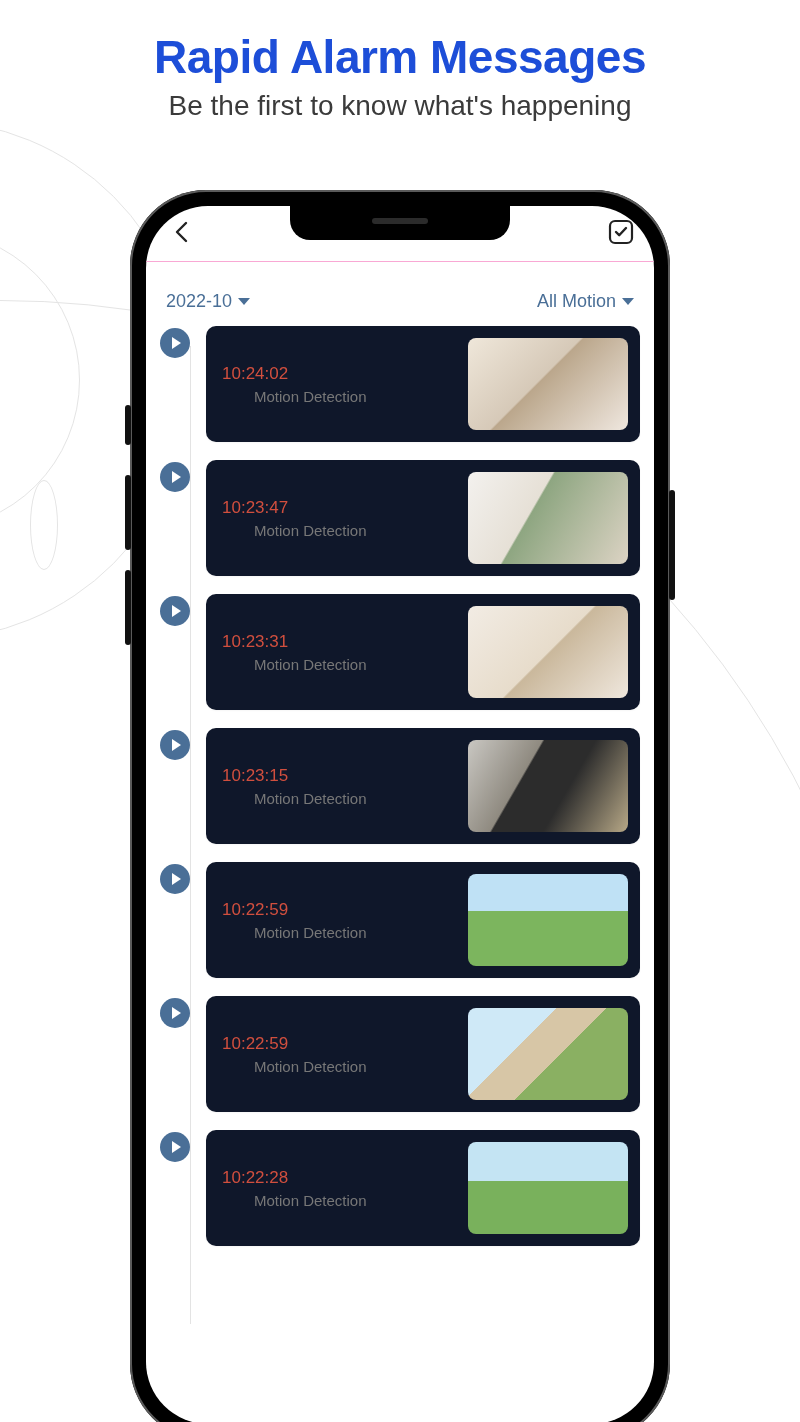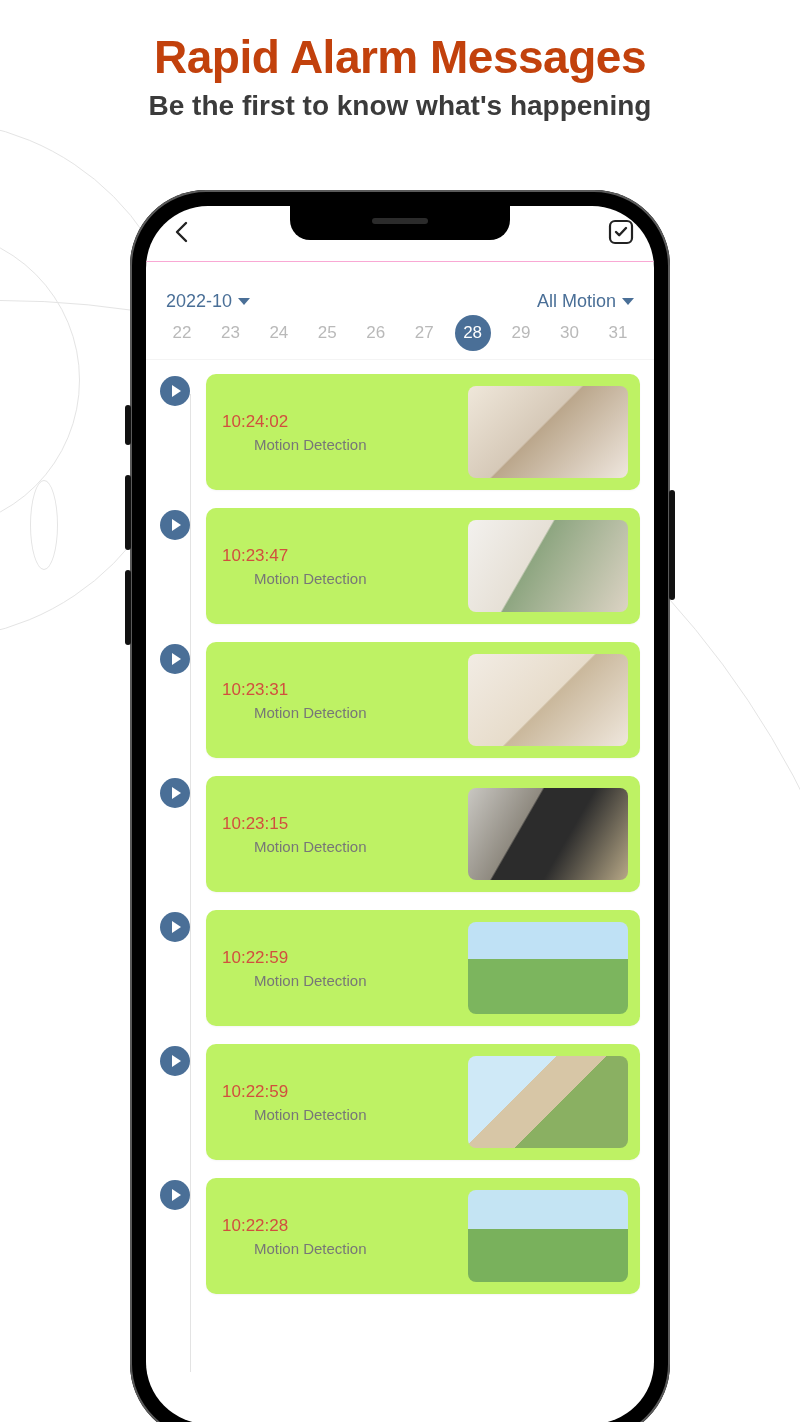--- a/index.html
+++ b/index.html
@@ -9,22 +9,22 @@
   
   .bg-circles { position: absolute; inset: 0; z-index: 0; pointer-events: none; }
   .bg-circles div { position: absolute; border: 1px solid #e4e4e4; border-radius: 50%; }
   .c1 { width: 520px; height: 520px; left: -330px; top: 120px; }
   .c2 { width: 300px; height: 300px; left: -220px; top: 230px; }
   .c3 { width: 1800px; height: 1800px; left: -900px; top: 300px; }
   .pill { position: absolute; width: 28px; height: 90px; border: 1px solid #e4e4e4; border-radius: 14px; left: 30px; top: 480px; }
 
   
   .headline { position: relative; z-index: 1; text-align: center; padding-top: 30px; }
-  .headline h1 { font-size: 46px; font-weight: 800; color: #c2410c; letter-spacing: -0.5px; }
-  .headline p  { font-size: 28px; font-weight: 700; color: #3b3b3b; margin-top: 6px; }
+  .headline h1 { font-size: 46px; font-weight: 800; color: #1d4ed8; letter-spacing: -0.5px; }
+  .headline p  { font-size: 28px; font-weight: 400; color: #3b3b3b; margin-top: 6px; }
 
   
   .phone {
     position: absolute; left: 50%; top: 190px; transform: translateX(-50%);
     width: 540px; height: 1250px;
     background: #000; border-radius: 76px; padding: 16px;
     box-shadow: 0 0 0 2px #5a5a5a inset;
     z-index: 2;
   }
   .side-btn { position: absolute; background: #111; border-radius: 3px; }
@@ -68,21 +68,21 @@
   
   .list { position: relative; height: calc(100% - 206px); overflow: hidden; padding: 14px 14px 0 14px; }
   .timeline-line { position: absolute; left: 44px; top: 34px; bottom: 0; width: 1px; background: #e3e3e3; }
   .item { position: relative; display: flex; align-items: flex-start; margin-bottom: 18px; }
   .play {
     position: relative; z-index: 1; width: 30px; height: 30px; min-width: 30px; margin-top: 2px;
     background: #4a6f97; border-radius: 50%; display: flex; align-items: center; justify-content: center; cursor: pointer;
   }
   .play::after { content: ""; width: 0; height: 0; border-top: 6px solid transparent; border-bottom: 6px solid transparent; border-left: 9px solid #fff; margin-left: 2px; }
   .card {
-    flex: 1; margin-left: 16px; background: #bef264; border-radius: 10px;
+    flex: 1; margin-left: 16px; background: #0f172a; border-radius: 10px;
     padding: 12px 12px 12px 16px; display: flex; align-items: center; justify-content: space-between; gap: 12px;
     box-shadow: 0 1px 2px rgba(0,0,0,0.04); cursor: pointer;
   }
   .card .txt .time { color: #d14f3e; font-size: 17px; font-weight: 500; }
   .card .txt .type { color: #777; font-size: 15px; margin-top: 4px; margin-left: 32px; }
   .thumb { width: 160px; height: 92px; border-radius: 8px; flex-shrink: 0; }
 
   
   .th0 { background: linear-gradient(135deg, #efe7da 0%, #d6c9b8 45%, #bba78c 46%, #efe7df 100%); }
   .th1 { background: linear-gradient(120deg, #f3f1ee 0%, #e6e0d6 40%, #8ea681 41%, #dcd3c4 100%); }
@@ -138,32 +138,20 @@
       <div>
         <span>2022-10</span>
         <span class="caret-down"></span>
       </div>
       <div>
         <span>All Motion</span>
         <span class="caret-down"></span>
       </div>
     </div>
 
-    <div class="dates" id="dates">
-        <div class="d">22</div>
-        <div class="d">23</div>
-        <div class="d">24</div>
-        <div class="d">25</div>
-        <div class="d">26</div>
-        <div class="d">27</div>
-        <div class="d active">28</div>
-        <div class="d">29</div>
-        <div class="d">30</div>
-        <div class="d">31</div>
-      </div>
 
     <div class="list">
       <div class="timeline-line"></div>
       <div id="items">
           <div class="item">
             <div class="play"></div>
             <div class="card">
               <div class="txt">
                 <div class="time">10:24:02</div>
                 <div class="type">Motion Detection</div>

